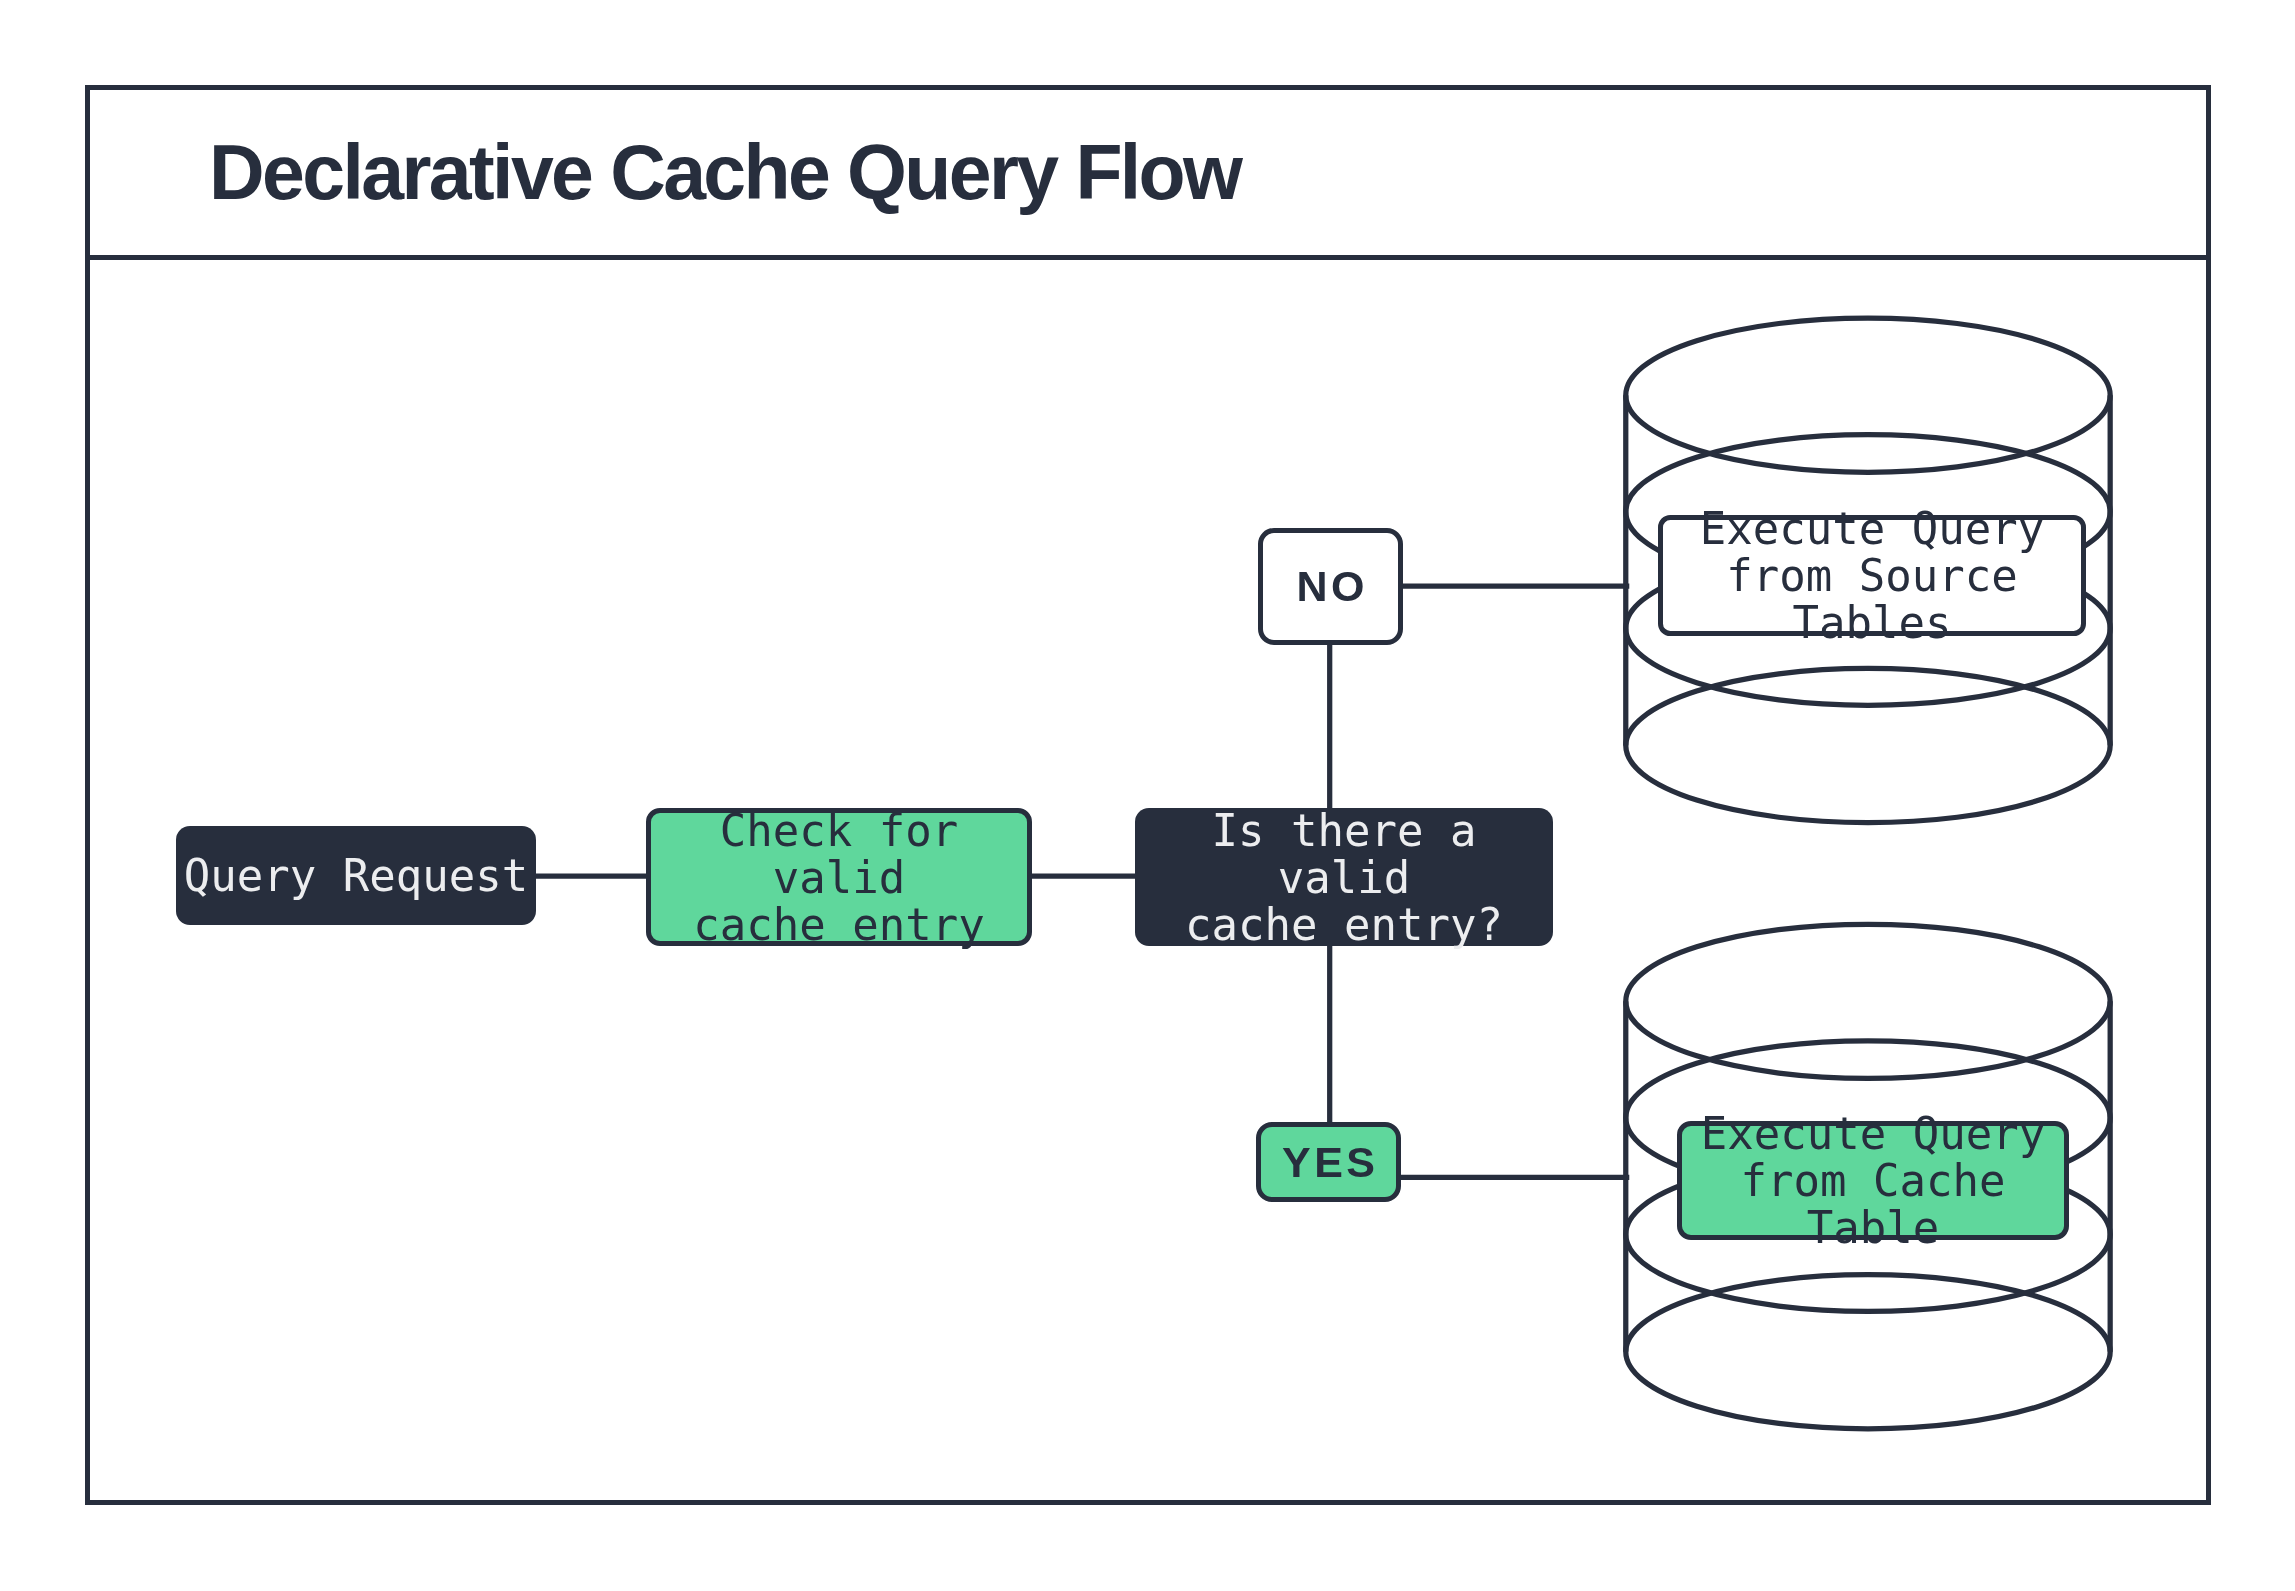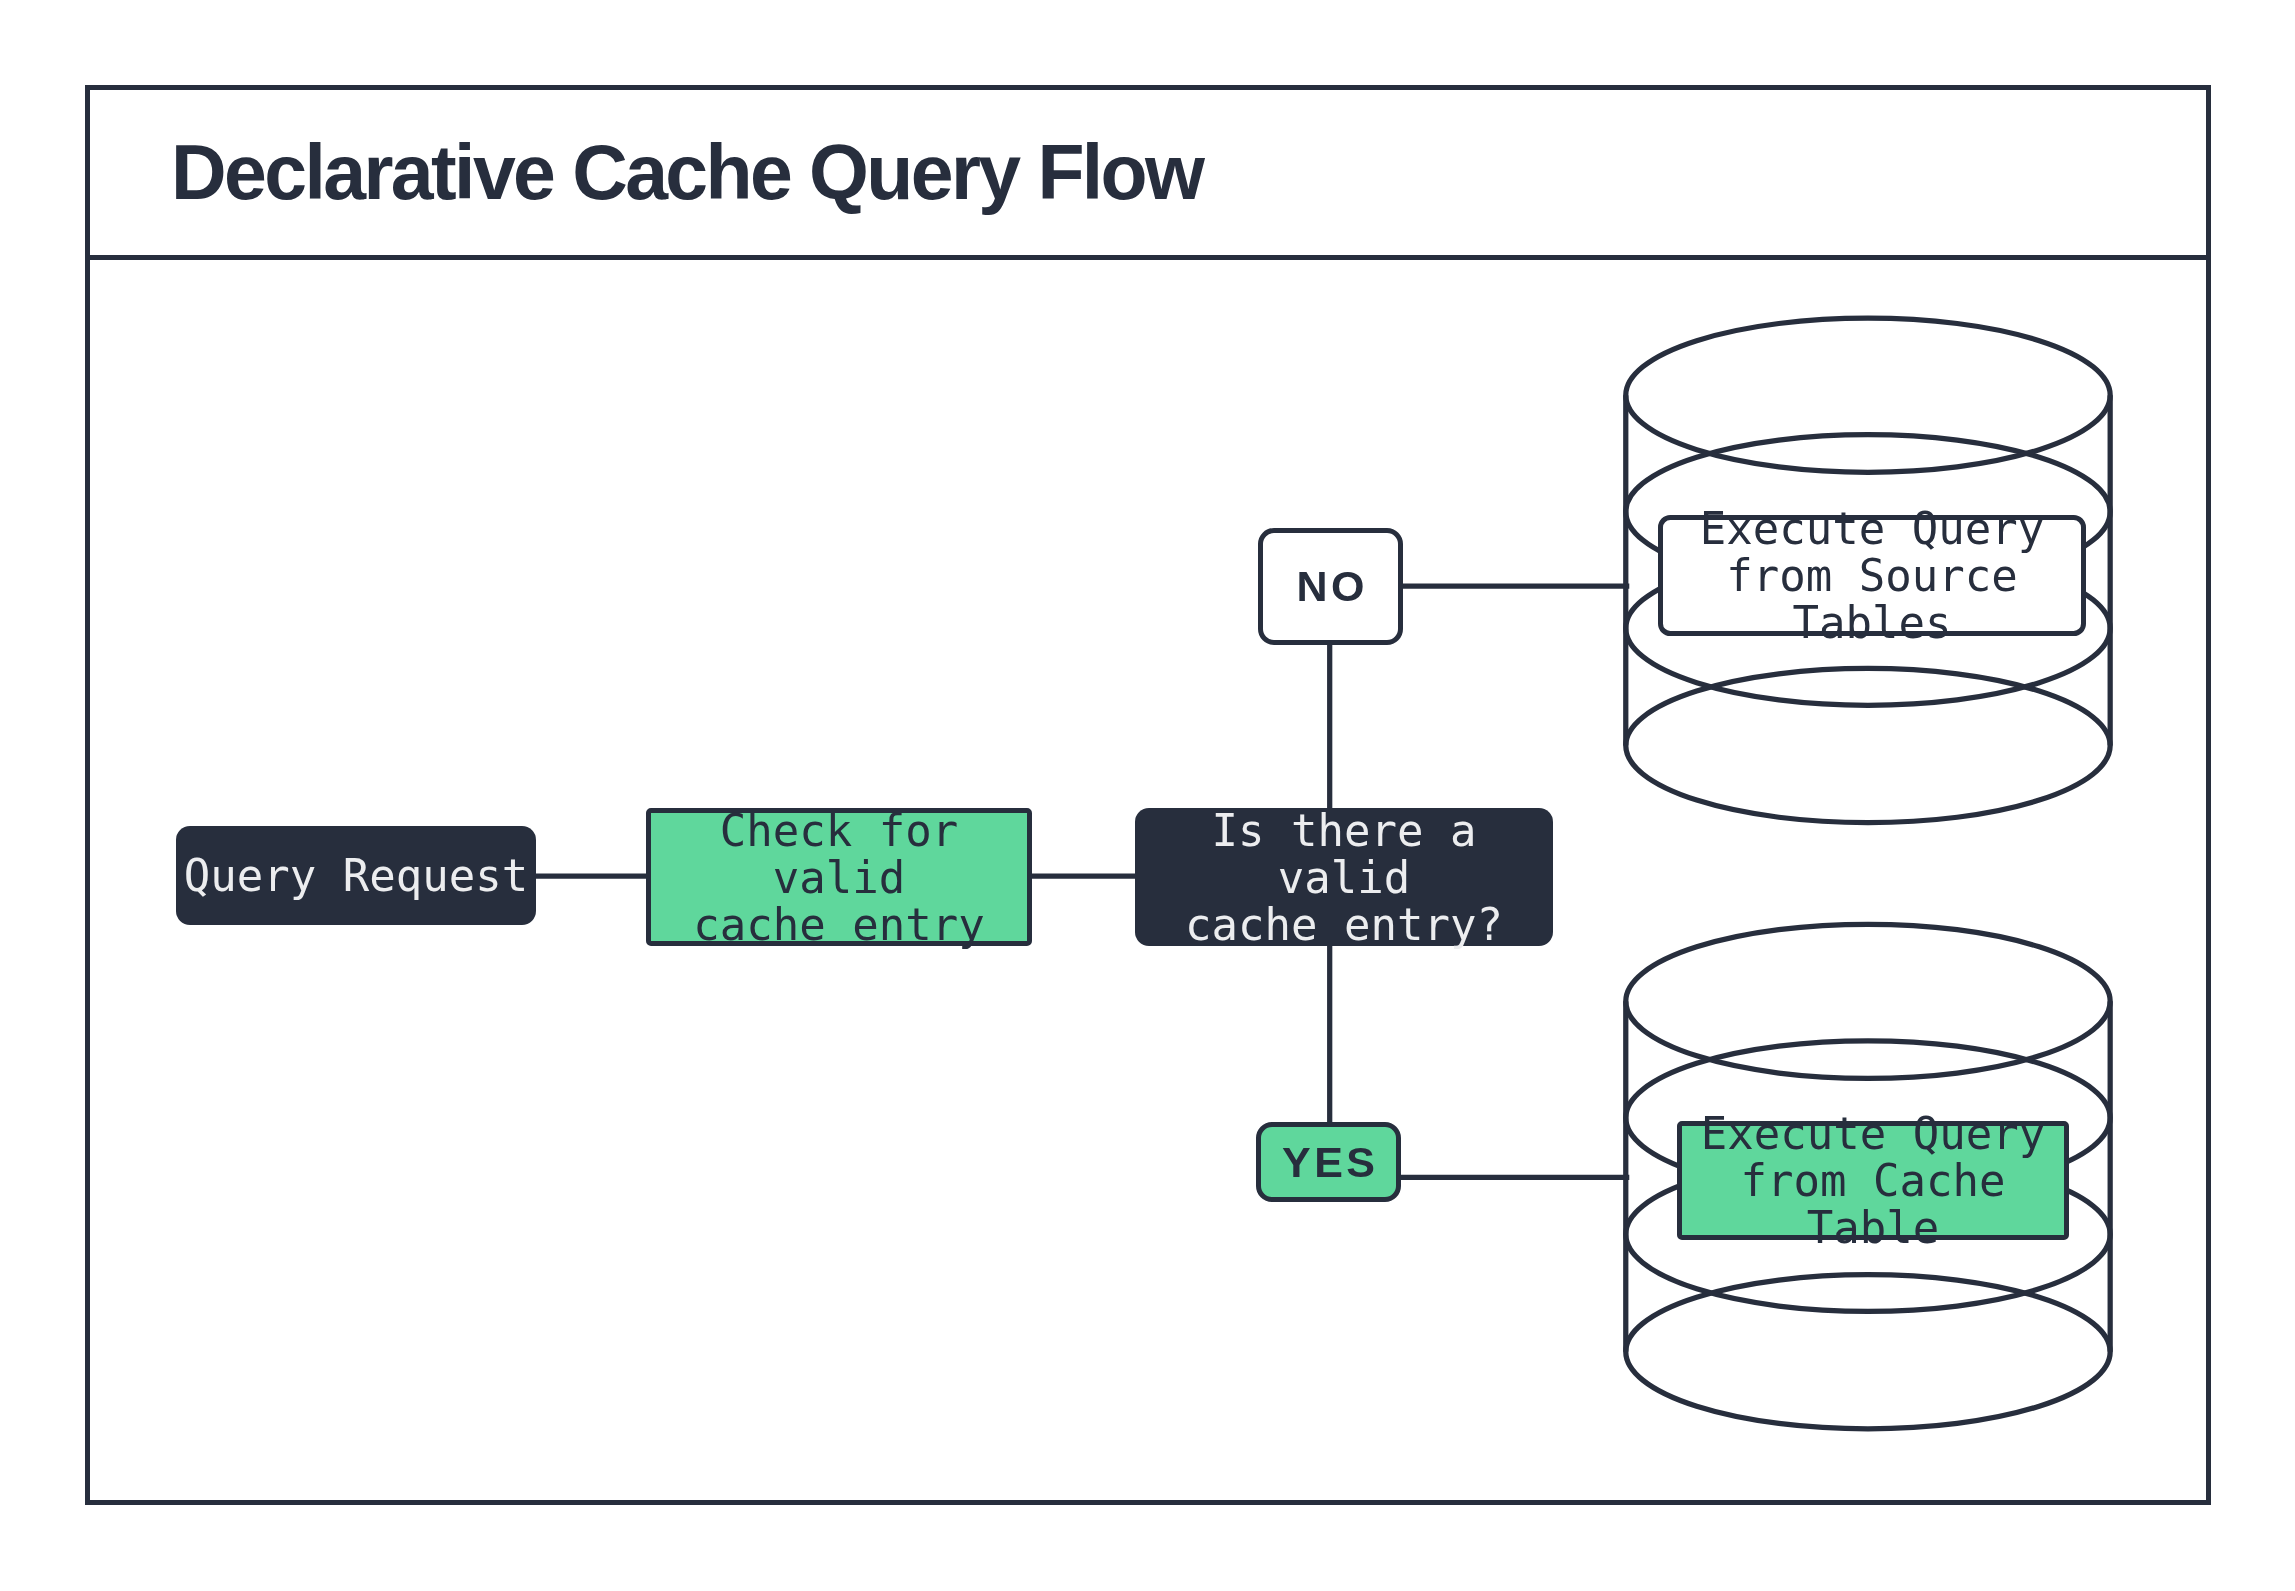--- a/index.html
+++ b/index.html
@@ -20,21 +20,21 @@
     box-sizing: border-box;
     background: transparent;
   }
   #title-bar {
     position: absolute;
     left: 0; top: 0; right: 0;
     height: 170px;
     border-bottom: 5.3px solid var(--ink);
     display: flex;
     align-items: center;
-    padding-left: 81px;
+    padding-left: 119px;
     box-sizing: border-box;
   }
   #title-text {
     font-size: 77px;
     font-weight: 700;
     letter-spacing: -2.6px;
     color: var(--ink);
     white-space: nowrap;
   }
   
@@ -65,21 +65,21 @@
   }
   .node--dark {
     background: var(--ink);
     color: var(--light-text);
     border-radius: 14px;
   }
   .node--green {
     background: var(--green);
     border: 5.3px solid var(--ink);
     color: var(--ink);
-    border-radius: 5px;
+    border-radius: 14px;
   }
   .node--white {
     background: #ffffff;
     border: 5.3px solid var(--ink);
     color: var(--ink);
     border-radius: 12.3px;
   }
   .node--branch {
     font-family: "Liberation Sans", "DejaVu Sans", sans-serif;
     font-weight: 700;

